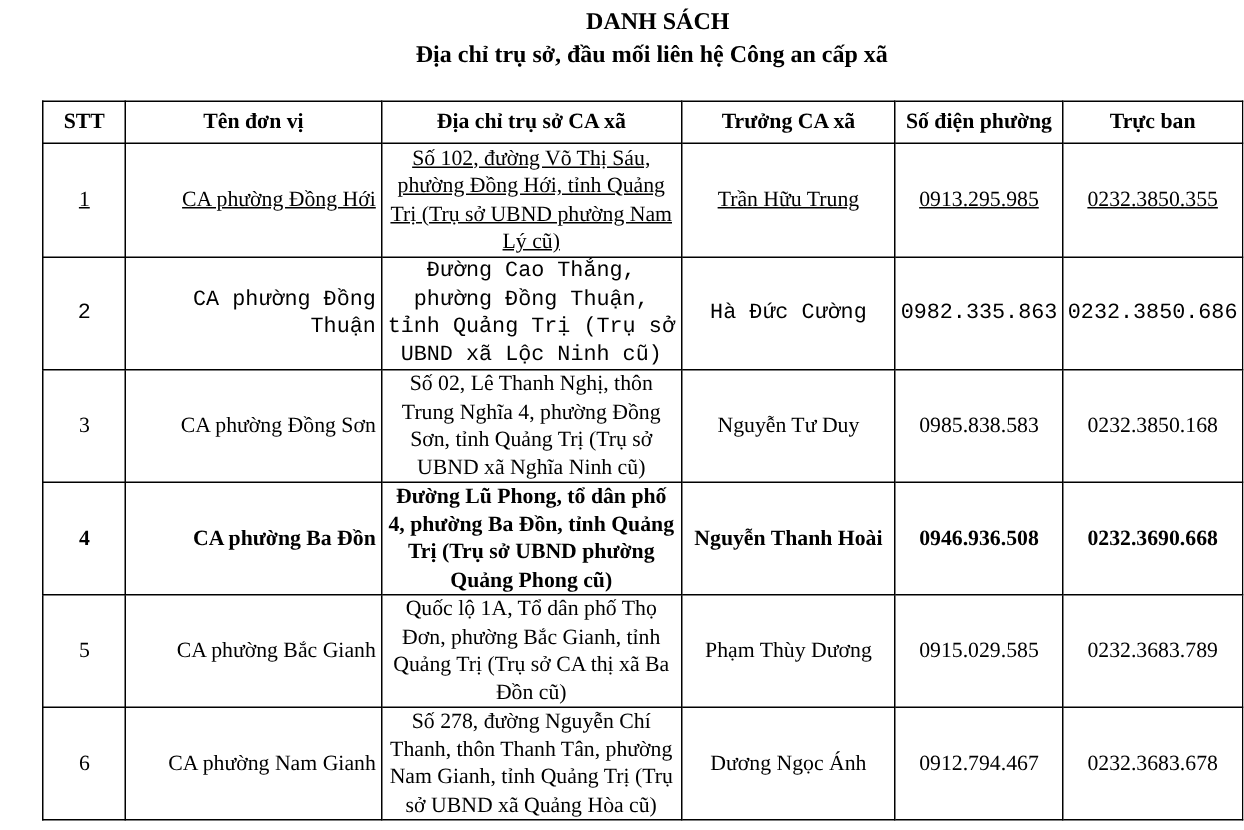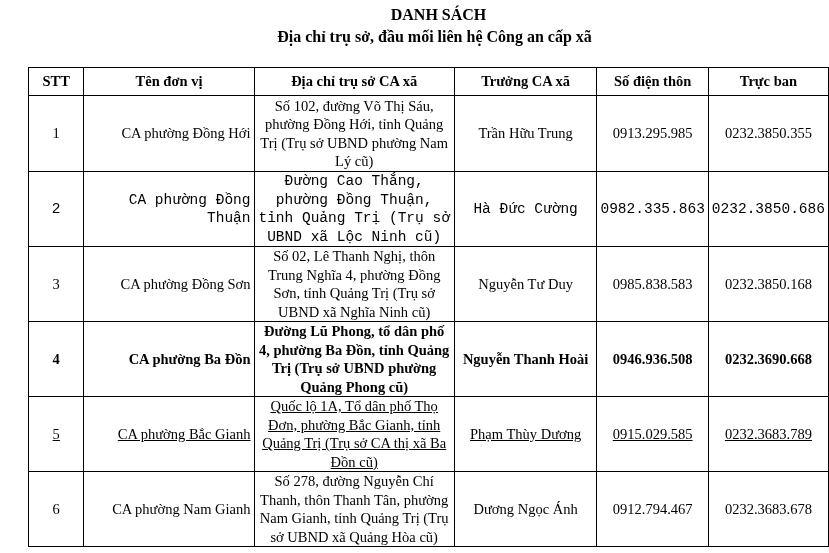--- a/index.html
+++ b/index.html
@@ -5,25 +5,25 @@
   html, body { margin: 0; padding: 0; background: #ffffff; }
   body { width: 829px; height: 553px; position: relative; overflow: hidden;
          font-family: "Liberation Serif", "DejaVu Serif", serif; color: #000; }
   .title { position: absolute; left: 0; width: 829px; text-align: center; font-weight: bold; font-size: 16px; line-height: 20px; }
   .t1 { top: 5px; padding-left: 24px; }
   .t2 { top: 27px; margin-left: 20px; }
   table { position: absolute; left: 28px; top: 67px; border-collapse: collapse; table-layout: fixed; font-size: 14.5px; }
   td, th { border: 1.5px solid #000; text-align: center; vertical-align: middle; padding: 0 3px; line-height: 18.5px; margin-top: 17px; }
   th { font-weight: bold; height: 27px; font-size: 14.5px; }
   td.name { text-align: right; padding-left: 5px; }
-  tr.r1 td { height: 75px; }
+  tr.r1 td { height: 75px; text-decoration: underline; }
   tr.r2 td { height: 55px; font-family: Liberation Mono, monospace; }
   tr.r3 td { height: 71px; }
   tr.r4 td { height: 73px; font-weight: bold; }
-  tr.r5 td { height: 73px; text-decoration: underline; }
+  tr.r5 td { height: 73px; }
   tr.r6 td { height: 73px; }
 </style>
 </head>
 <body>
 
 <div class="title t1">DANH SÁCH</div>
 <div class="title t2">Địa chỉ trụ sở, đầu mối liên hệ Công an cấp xã</div>
 
 <table>
   <colgroup>
@@ -33,21 +33,21 @@
     <col style="width:145px">
     <col style="width:93px">
     <col style="width:102px">
   </colgroup>
   <thead>
     <tr>
       <th>STT</th>
       <th>Tên đơn vị</th>
       <th>Địa chỉ trụ sở CA xã</th>
       <th>Trưởng CA xã</th>
-      <th>Số điện thôn</th>
+      <th>Số điện phường</th>
       <th>Trực ban</th>
     </tr>
   </thead>
   <tbody>
     <tr class="r1">
       <td>1</td>
       <td class="name">CA phường Đồng Hới</td>
       <td>Số 102, đường Võ Thị Sáu, phường Đồng Hới, tỉnh Quảng Trị (Trụ sở UBND phường Nam Lý cũ)</td>
       <td>Trần Hữu Trung</td>
       <td>0913.295.985</td>

